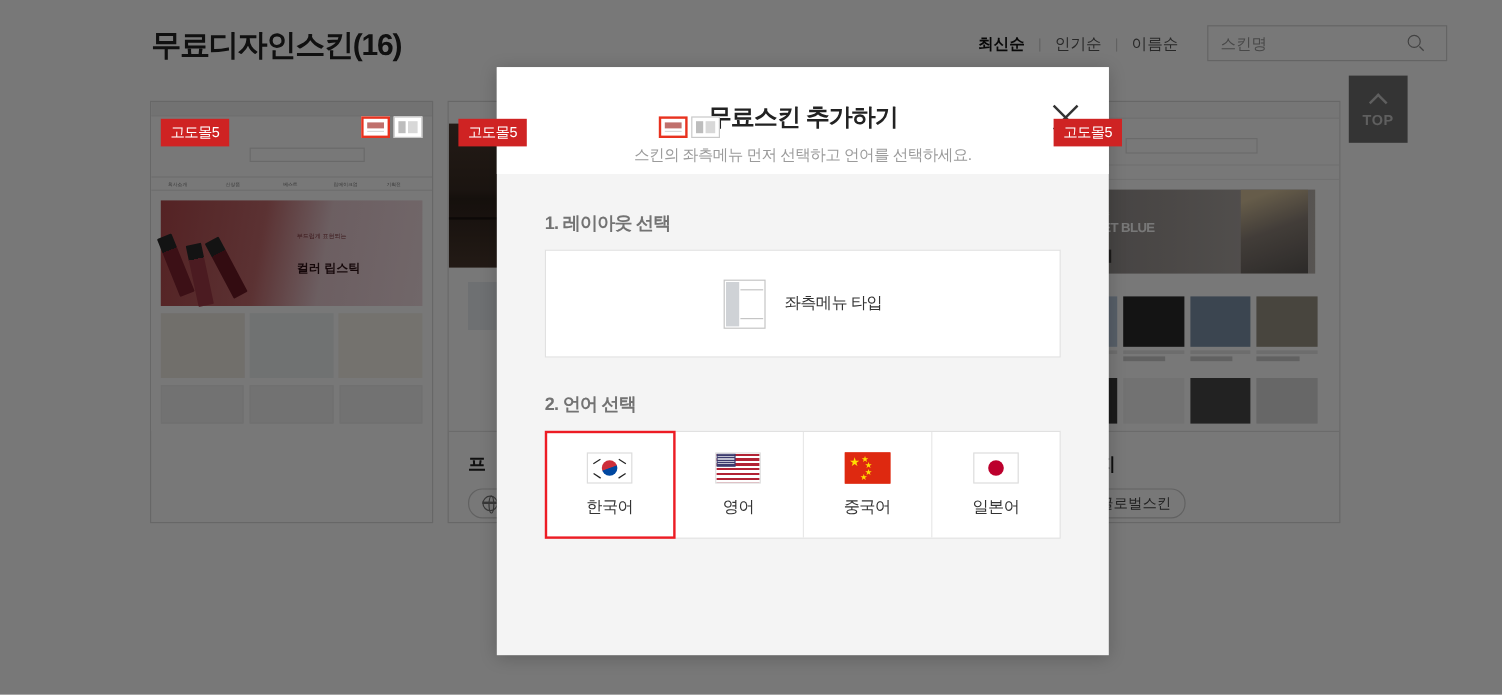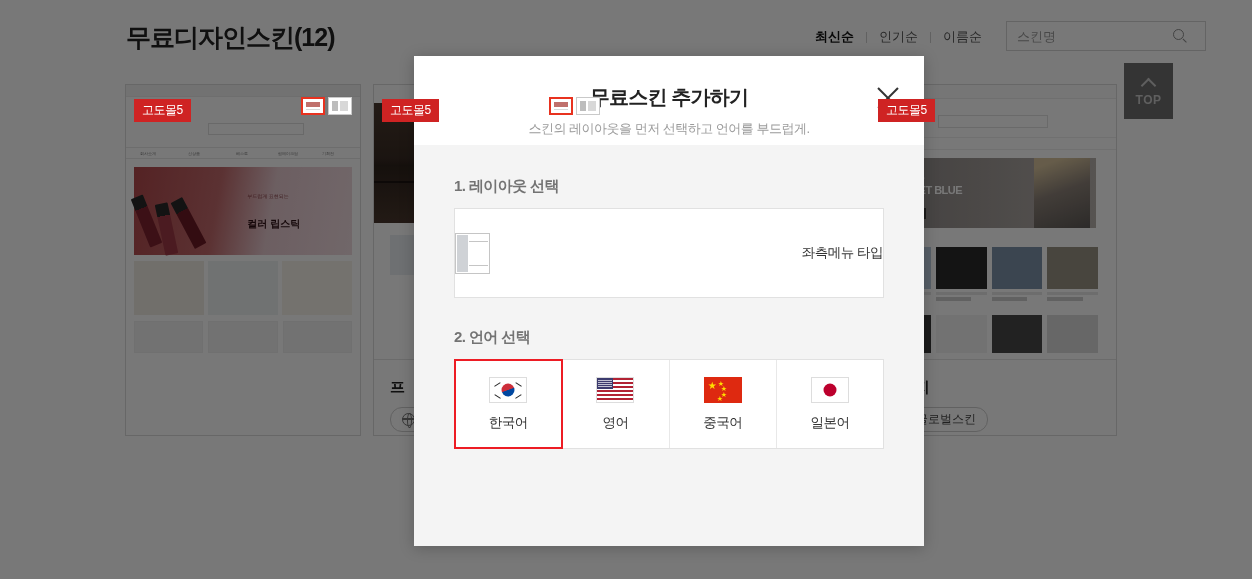--- a/index.html
+++ b/index.html
@@ -164,21 +164,21 @@
   #modal-close:after  { transform:rotate(-45deg); }
 
   #modal-body { padding:32px 40px 0 40px; }
   .sec-title { font-size:15px; font-weight:bold; color:#737373; letter-spacing:-0.6px; margin-bottom:12px; }
 
   .opt-row { display:flex; background:#fff; border:1px solid #e1e1e1; }
   .layout-opt {
     flex:1; height:88px; display:flex; align-items:center; justify-content:center; gap:16px;
     border-right:1px solid #e8e8e8; cursor:pointer; position:relative;
   }
-  .layout-opt:last-child { border-right:0;justify-content:space-between; }
+  .layout-opt:last-child { border-right:0; }
   .layout-opt.sel { outline:2px solid #ed1c24; outline-offset:-1px; z-index:2; }
   .layout-opt .label { font-size:13.5px; color:#333; letter-spacing:-0.5px; }
   .licon { width:35px; height:41px; border:1px solid #c5c5c5; position:relative; background:#fff;}
   .licon .topbar { position:absolute; left:1px; right:1px; top:1px; height:12px; background:#d9dde3; }
   .licon .botline { position:absolute; left:1px; right:1px; bottom:6px; height:1px; background:#c5c5c5;}
   .licon .leftcol { position:absolute; left:1px; top:1px; bottom:1px; width:11px; background:#cfd2d6;}
   .licon .rtop { position:absolute; left:13px; right:1px; top:1px; height:7px; background:#fff; border-bottom:1px solid #c5c5c5;}
   .licon .rbot { position:absolute; left:13px; right:1px; bottom:7px; height:1px; background:#c5c5c5;}
 
   #lang-section { margin-top:30px; }
@@ -216,21 +216,21 @@
     font-size:14px; font-weight:bold; letter-spacing:-0.5px;
     font-family:"Liberation Sans","DejaVu Sans",sans-serif;
   }
 </style>
 </head>
 <body>
 
 <div id="page">
 
   <div id="page-header">
-    <div id="page-title">무료디자인스킨(12)</div>
+    <div id="page-title">무료디자인스킨(16)</div>
 
     <div id="sort-group">
       <span class="sort-item active">최신순</span>
       <span class="sort-sep"></span>
       <span class="sort-item">인기순</span>
       <span class="sort-sep"></span>
       <span class="sort-item">이름순</span>
     </div>
 
     <div id="search-box">
@@ -388,21 +388,21 @@
     <span class="chev"></span>
     <span class="tlabel">TOP</span>
   </div>
 </div>
 
 <div id="overlay"></div>
 
 <div id="modal">
   <div id="modal-header">
     <div id="modal-title">무료스킨 추가하기</div>
-    <div id="modal-sub">스킨의 레이아웃을 먼저 선택하고 언어를 부드럽게.</div>
+    <div id="modal-sub">스킨의 좌측메뉴 먼저 선택하고 언어를 선택하세요.</div>
     <div id="modal-close"></div>
   </div>
 
   <div id="modal-body">
 
     <div>
       <div class="sec-title">1. 레이아웃 선택</div>
       <div class="opt-row">
         <div class="layout-opt">
           <span class="licon">

